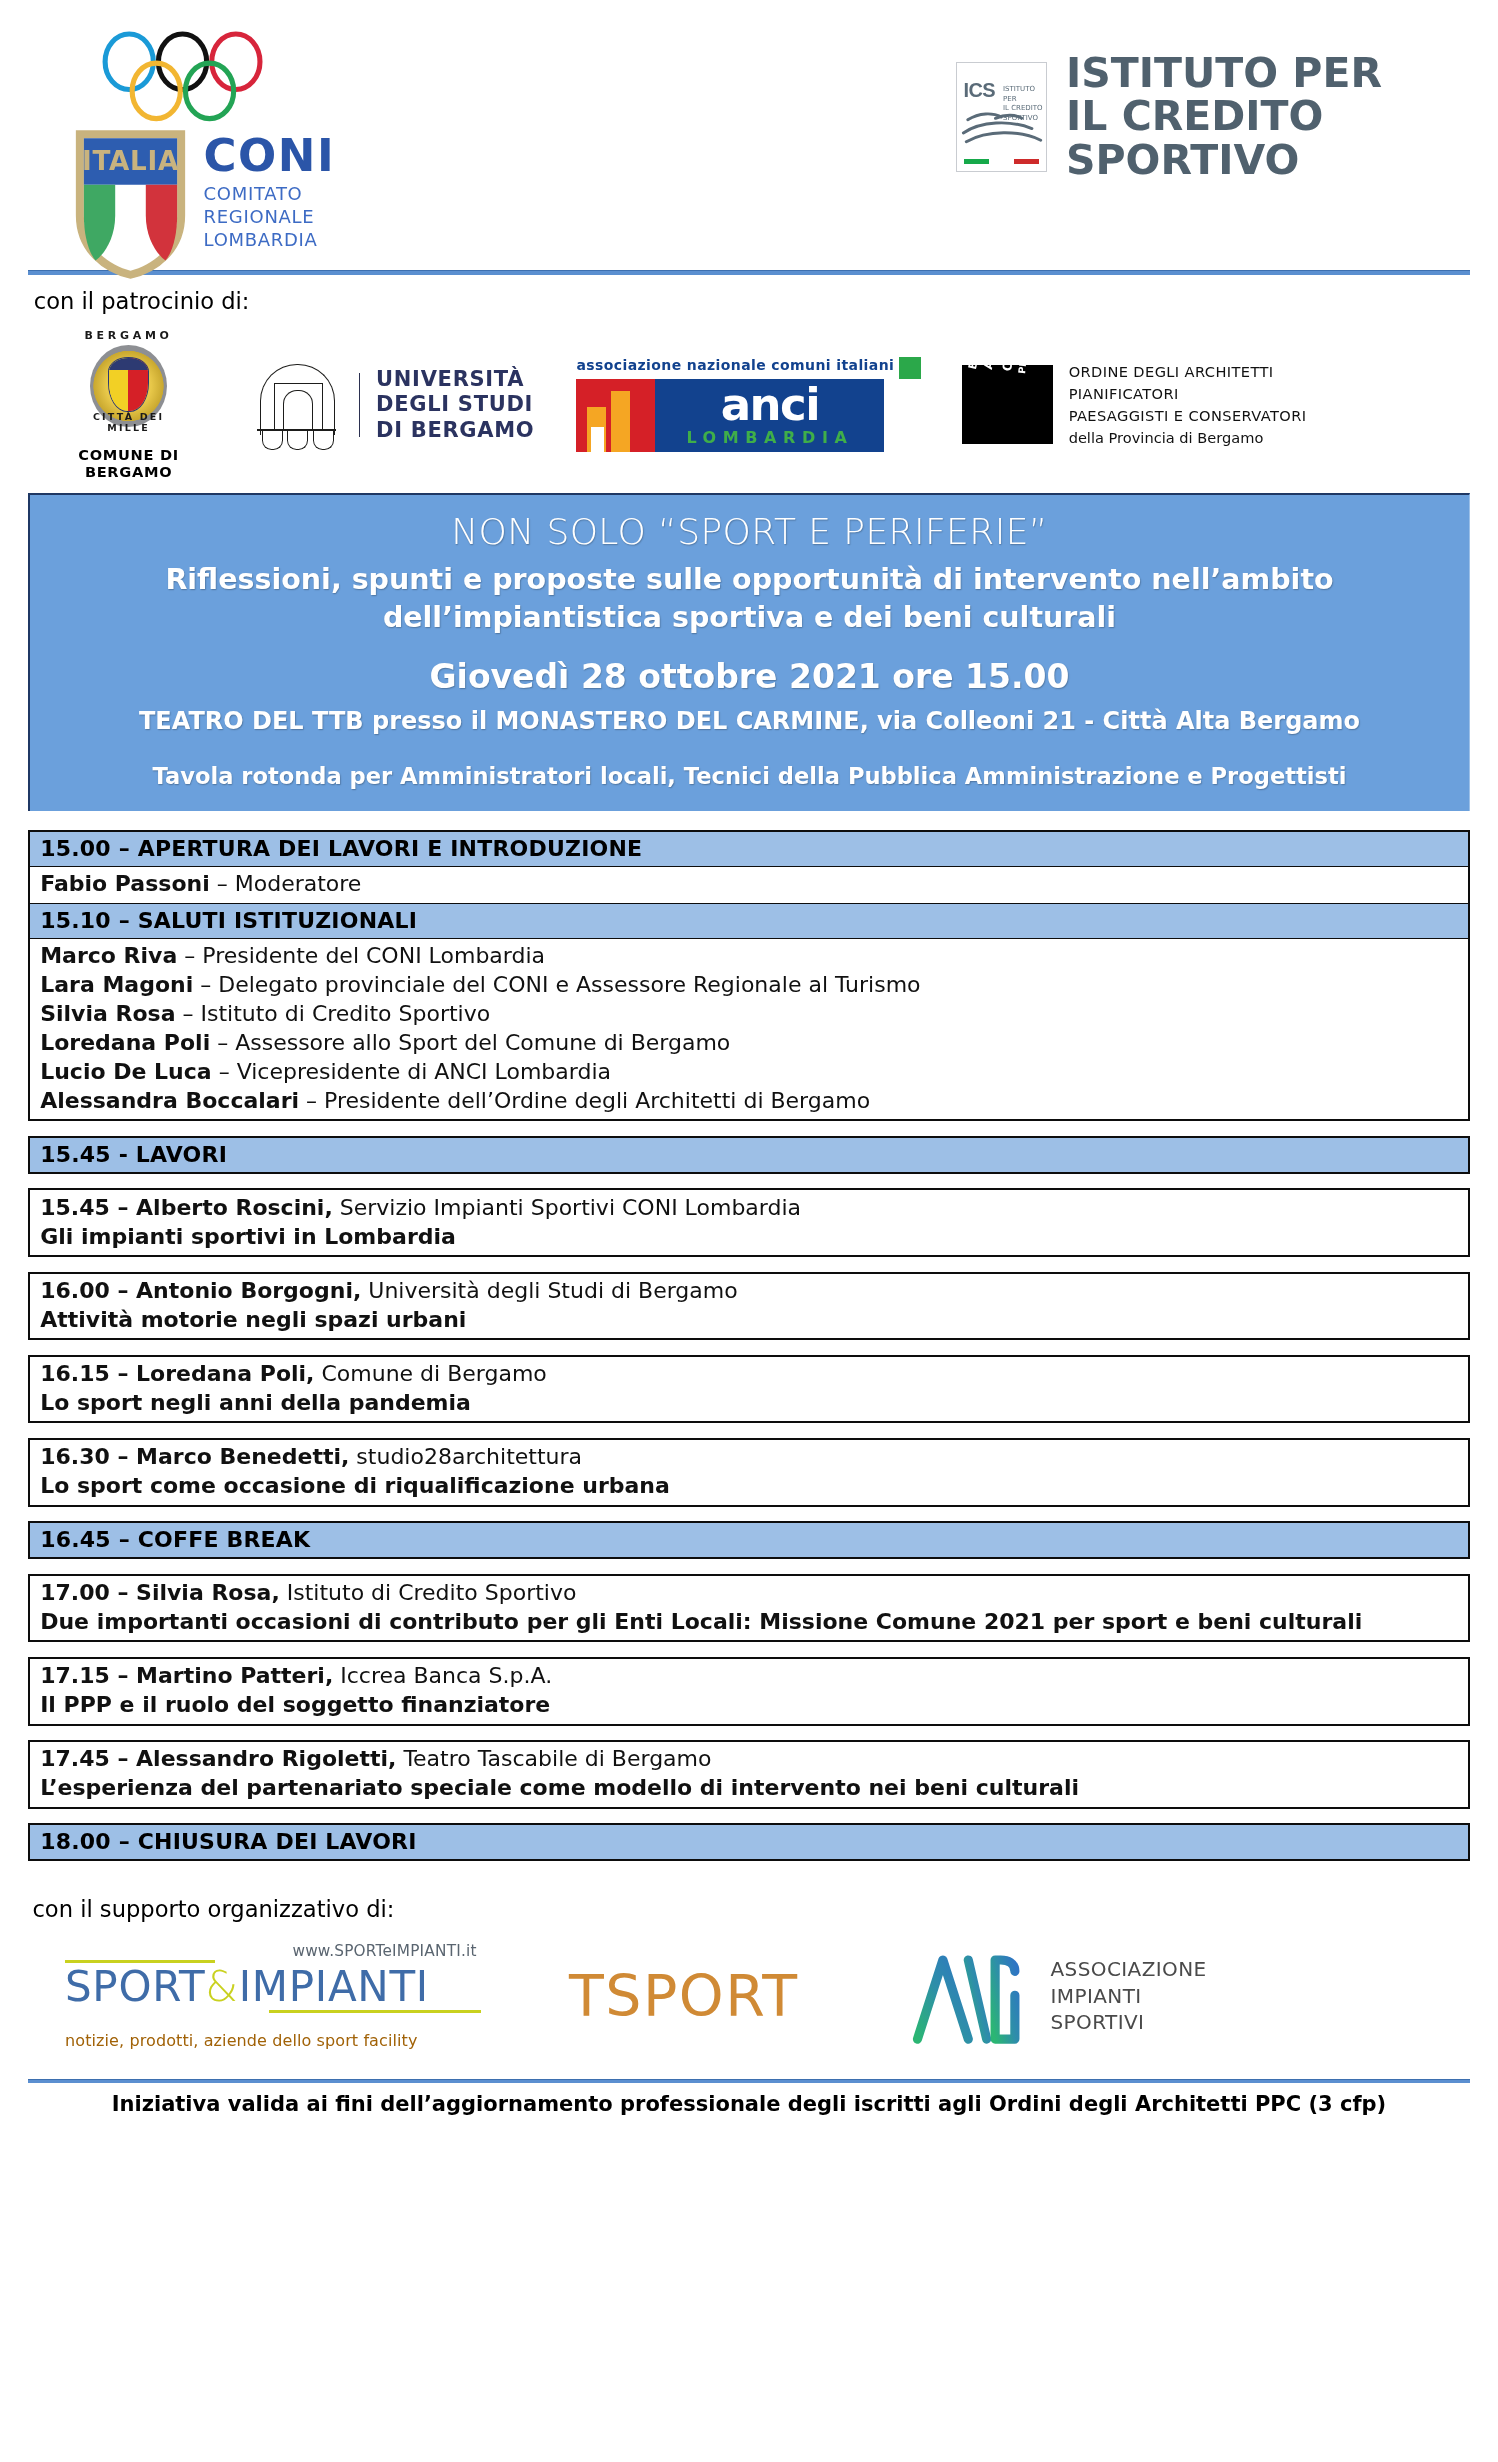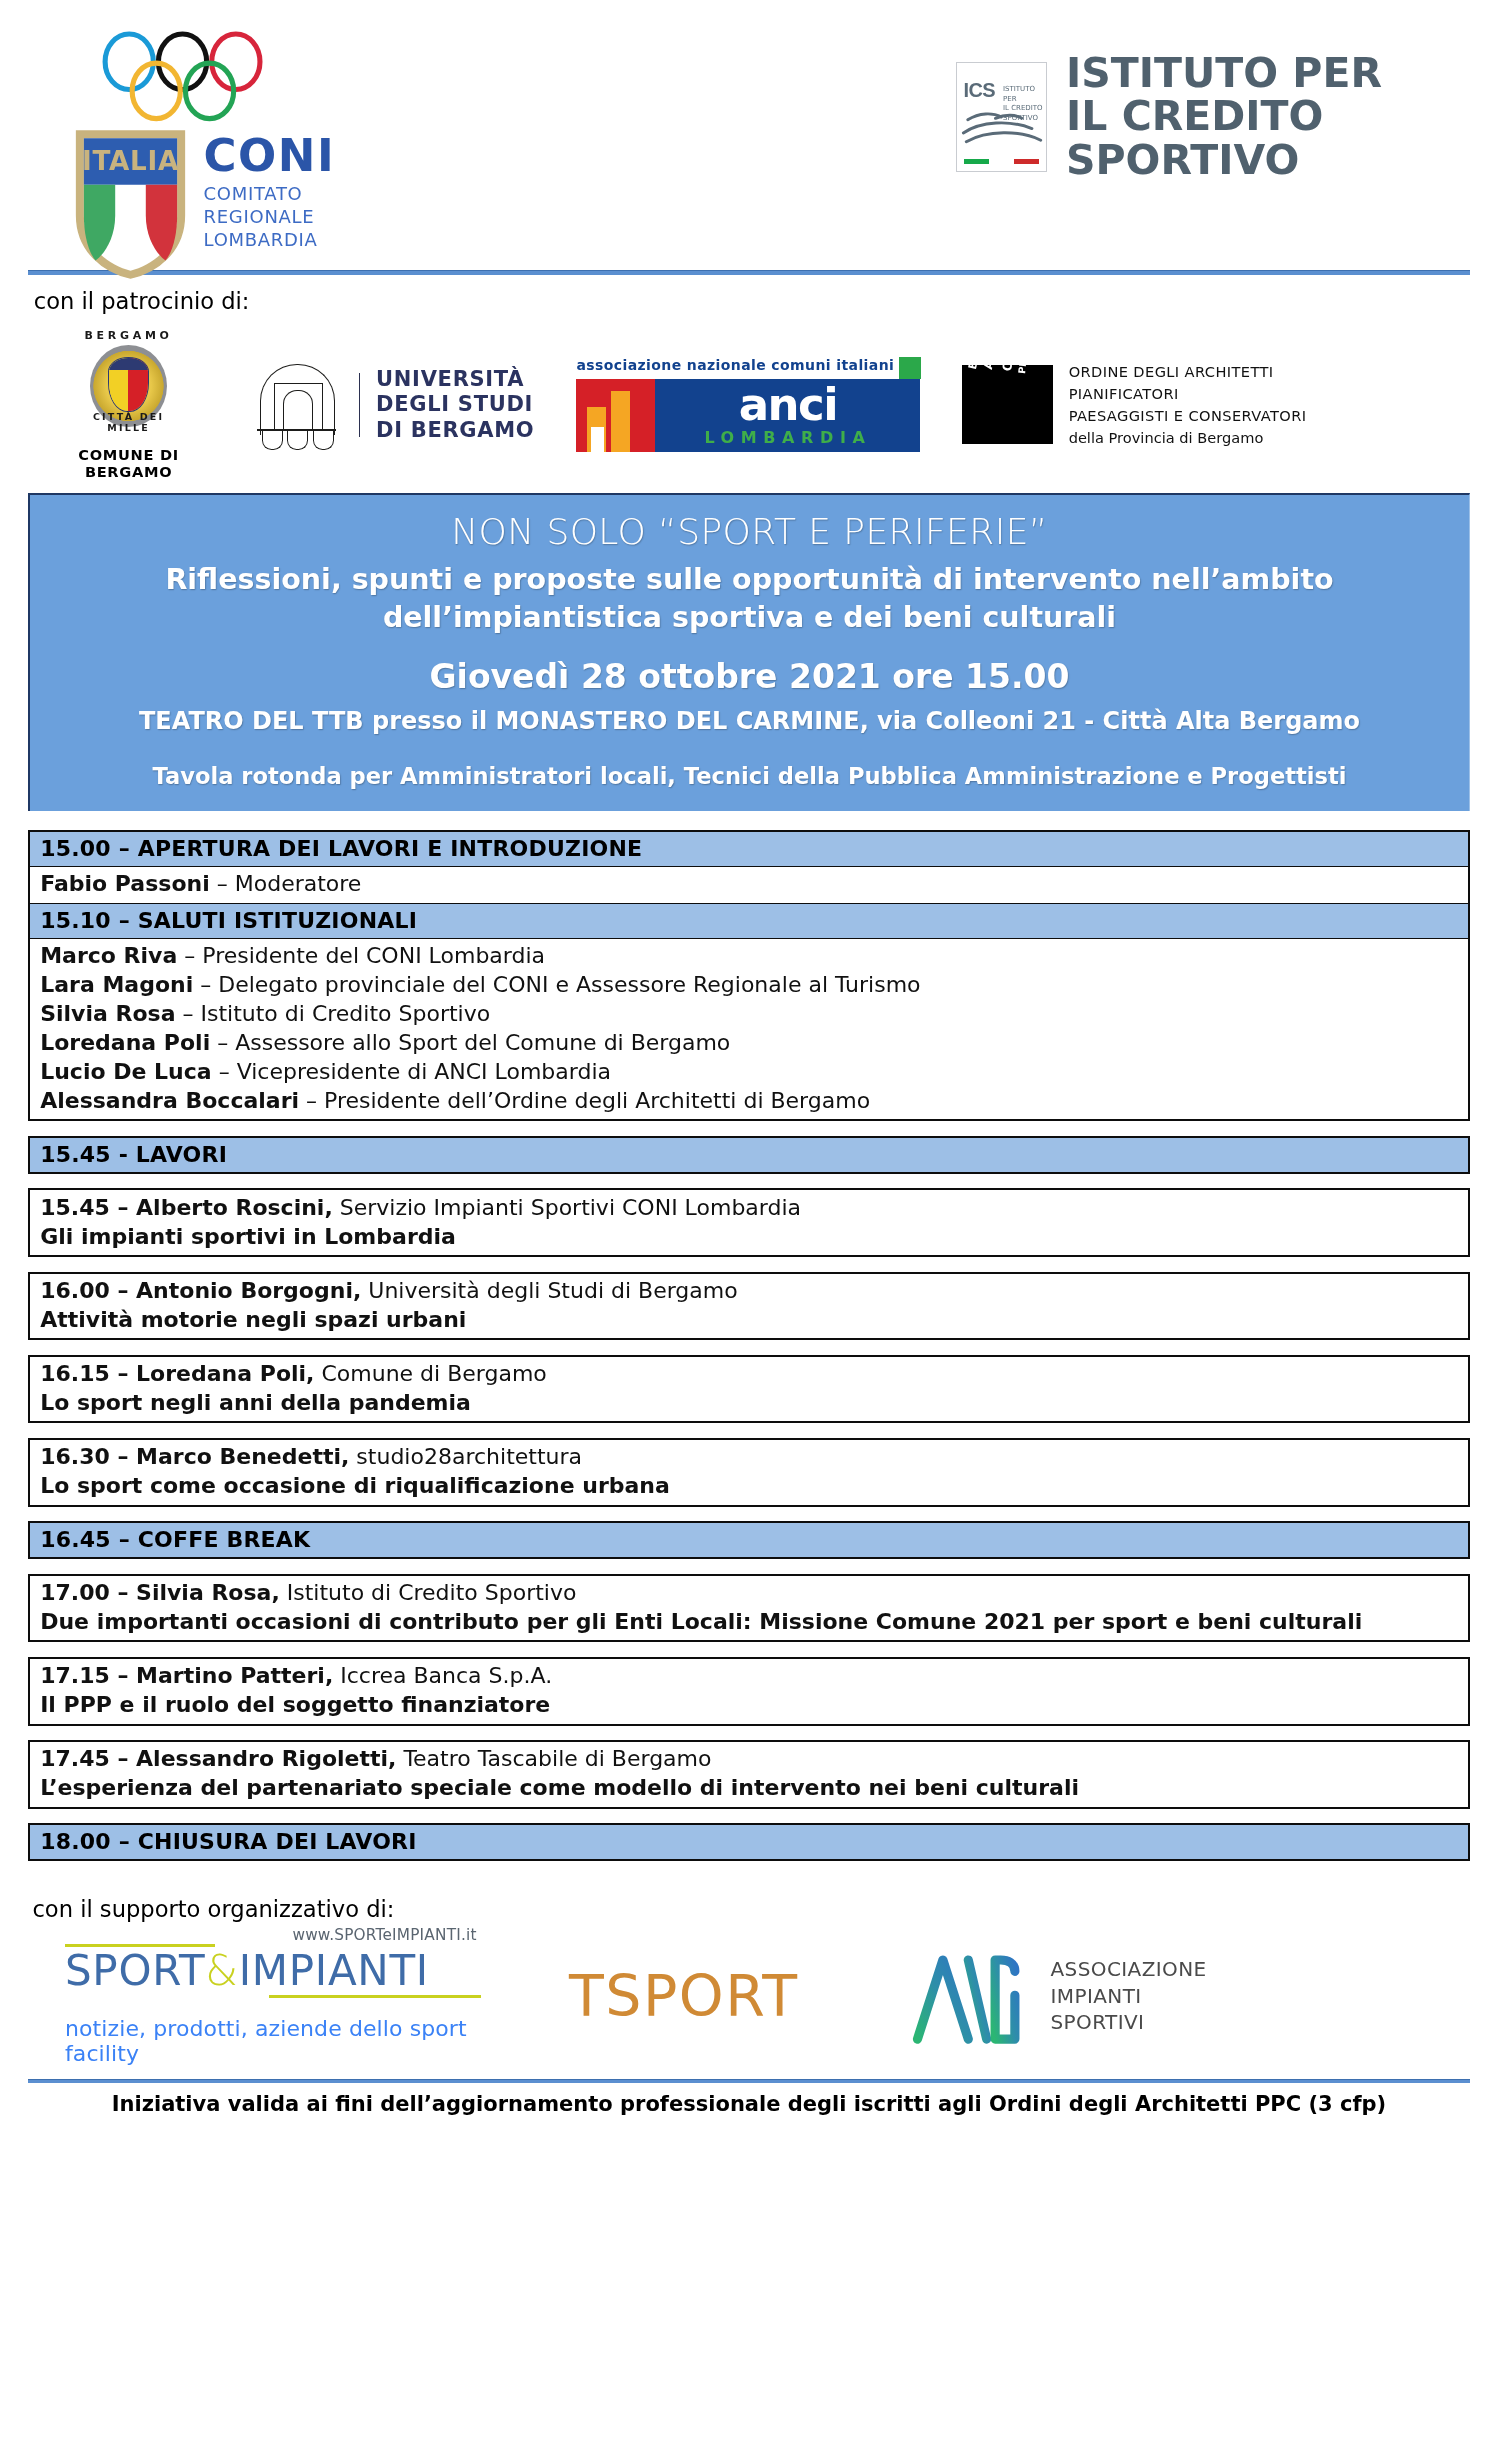--- a/index.html
+++ b/index.html
@@ -224,21 +224,21 @@
   .anci { margin-left: 42px; }
   .anci-top {
     display:flex; align-items:flex-start;
   }
   .anci-tagline {
     font-family: "DejaVu Sans", sans-serif;
     font-size: 14px; font-weight: bold; color:#12428E; letter-spacing: 0.4px;
     padding-bottom: 2.9px;
   }
   .anci-greensq { width: 22px; height: 22px; background:#2BA84A; margin-left: 4.4px; }
-  .anci-body { display:flex; height: 73px; width: 344px; }
+  .anci-body { display:flex; height: 73px; width: 308px; }
   .anci-left { width: 79px; background: #D52027; position:relative; }
   .anci-left .tower {
     position:absolute; background:#F5A623;
   }
   .anci-left .t1 { left: 10.2px; bottom: 0; width: 19px; height: 45px; }
   .anci-left .t2 { left: 35px; bottom: 0; width: 19px; height: 61px; }
   .anci-left .t3 { left: 14.6px; bottom: 0; width: 13px; height: 25px; background:#fff; }
   .anci-right {
     flex:1; background:#12428E; display:flex; flex-direction:column;
     align-items:center; justify-content:center;
@@ -374,21 +374,21 @@
   }
   .si-main {
     font-family:"DejaVu Sans", sans-serif; font-size: 42px;
     letter-spacing: 0.7px; line-height: 1;
     color:#3F6CA8;
   }
   .si-main .amp { color:#C9D11F; font-weight:300; }
   .si-bar-l { height: 2.9px; background:#C9D11F; width: 150px; margin-bottom: 2.9px; }
   .si-bar-r { height: 2.9px; background:#C9D11F; width: 212px; margin: 2.9px 0 0 auto; }
   .si-tag {
-    font-family:"DejaVu Sans", sans-serif; font-size: 22px; color:#3b82f6;
+    font-family:"DejaVu Sans", sans-serif; font-size: 16px; color:#a16207;
     margin-top: 18px; letter-spacing: 0.1px;
   }
 
   .tsport {
     font-family:"DejaVu Sans", sans-serif;
     font-size: 57px; font-weight: 500;
     color: #D08A35;
     letter-spacing: 1.5px;
     margin-left: 88px;
   }

